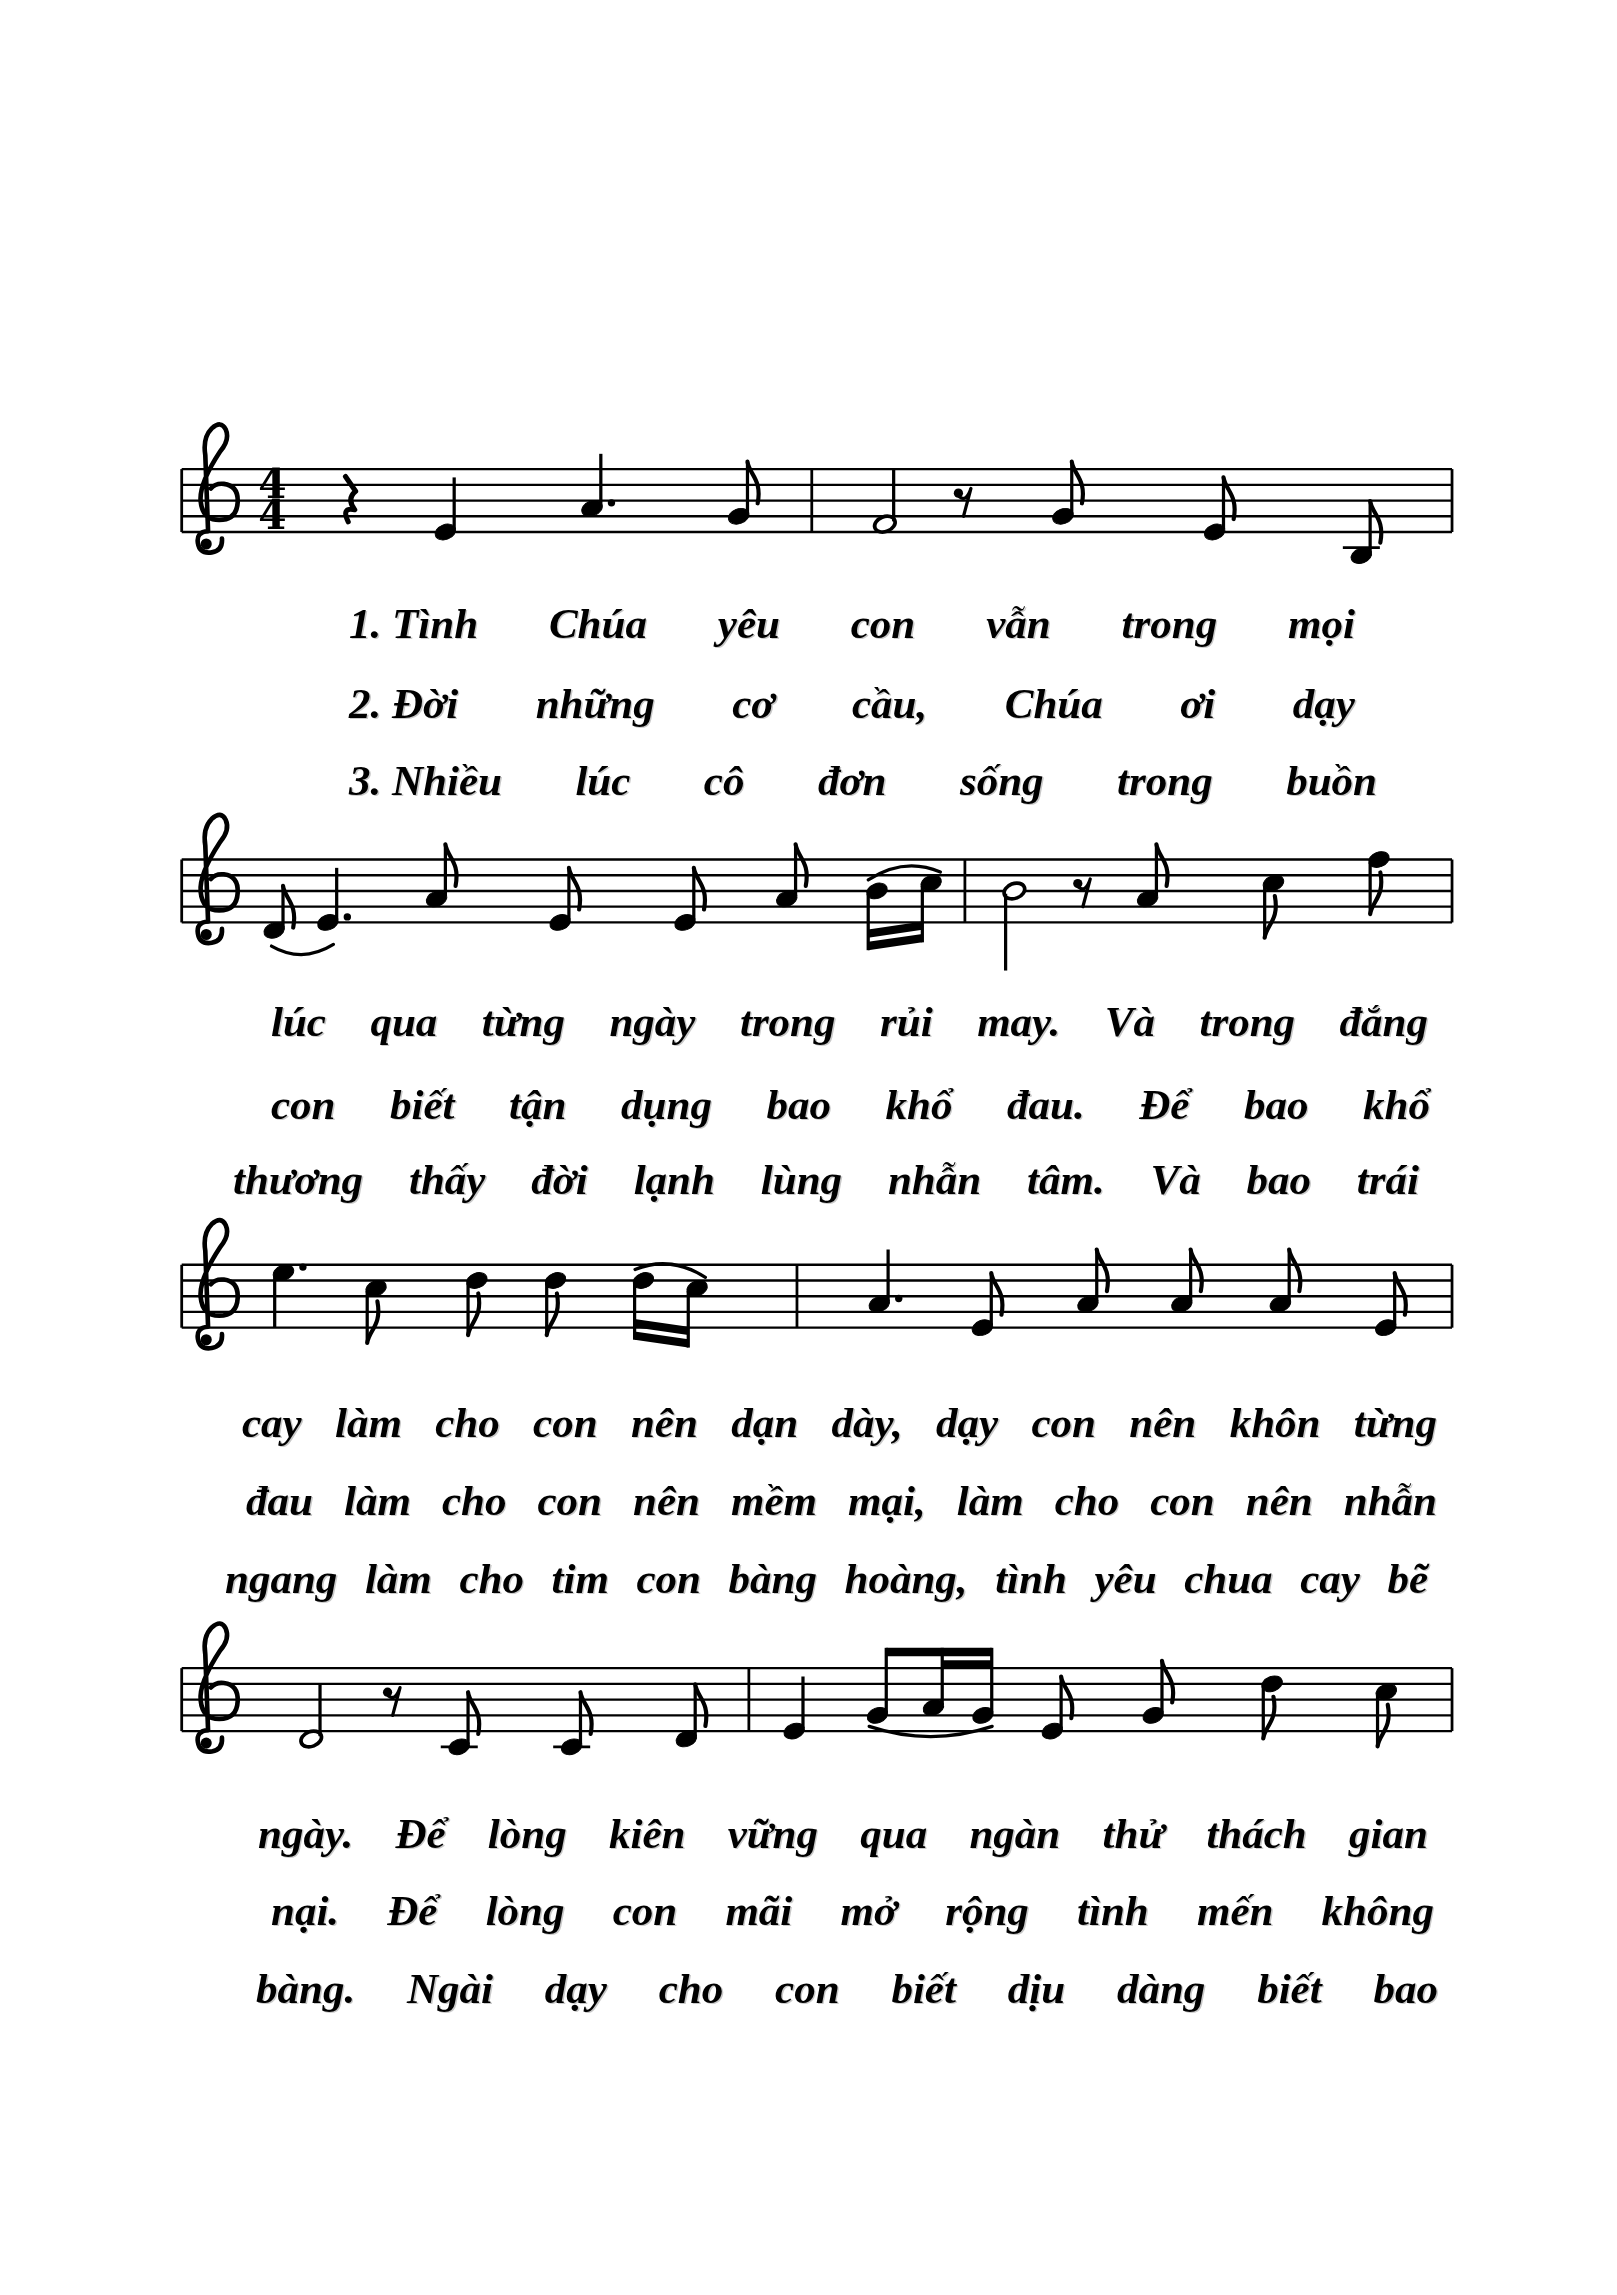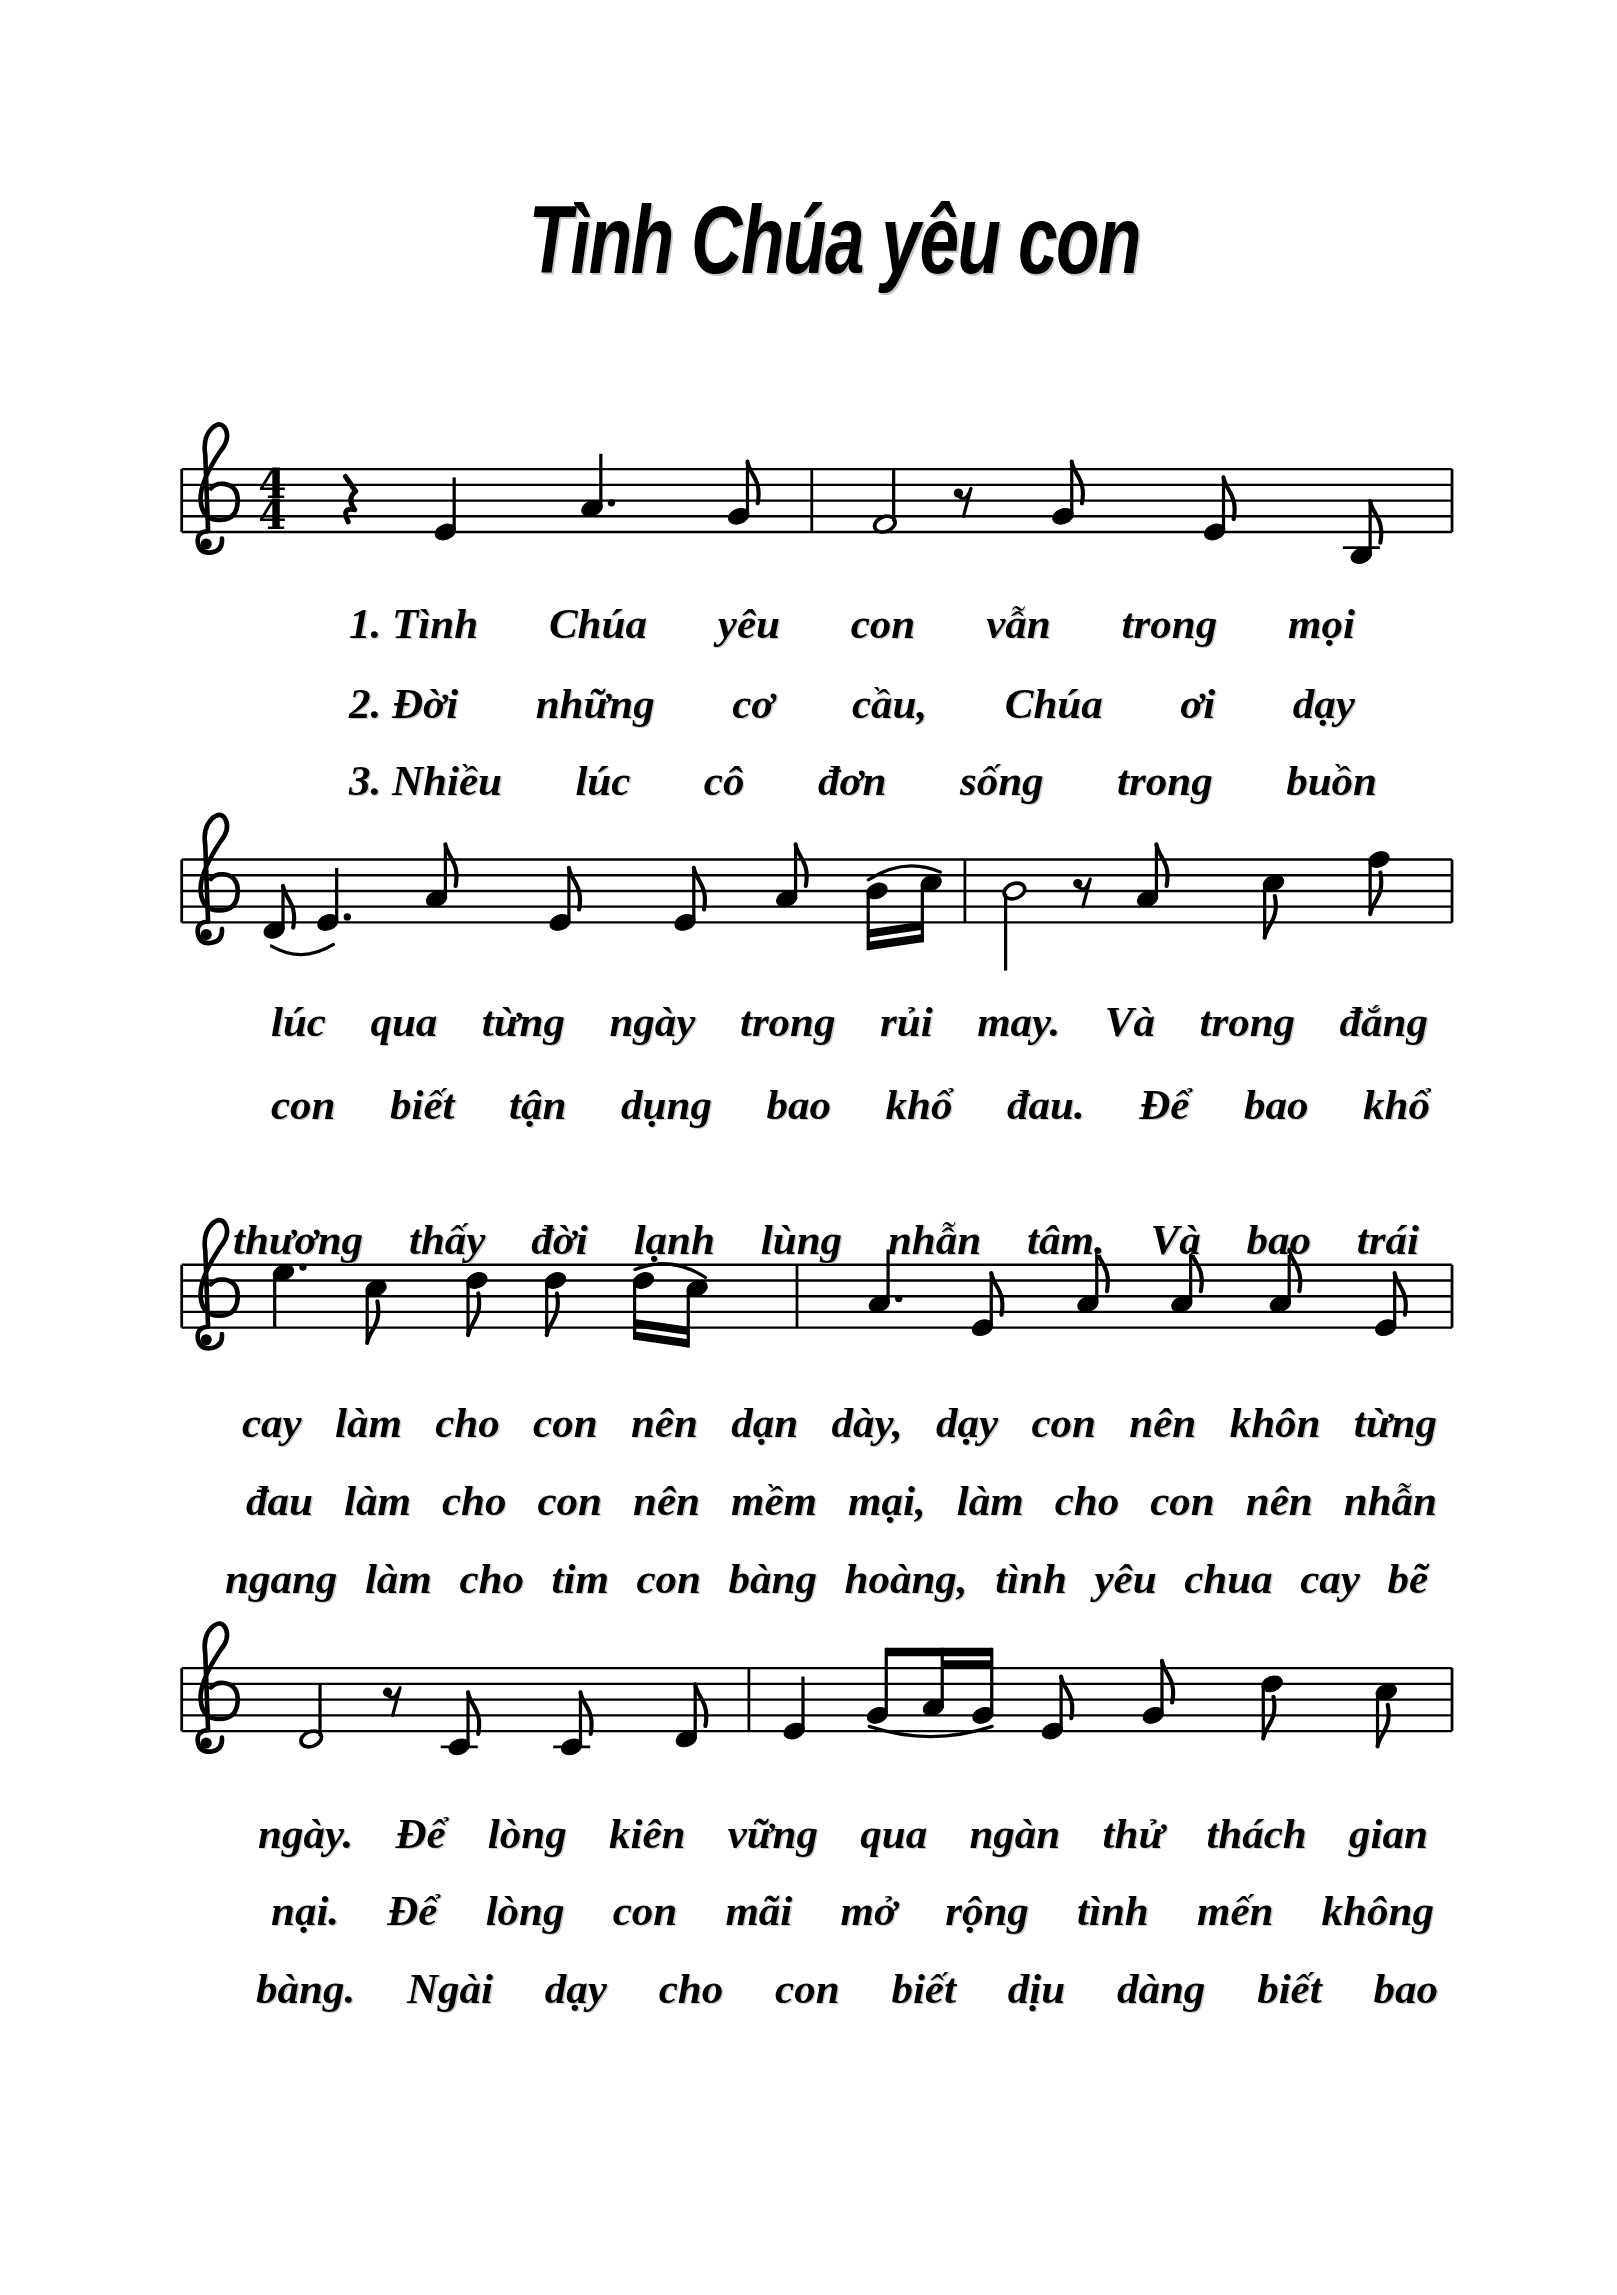--- a/index.html
+++ b/index.html
@@ -19,23 +19,20 @@
   .score-svg{position:absolute;top:0;left:0;}
   .lyric-line{position:absolute;display:flex;justify-content:space-between;
          font:italic 700 43px "Liberation Serif",serif;line-height:69px;
          white-space:nowrap;text-shadow:1.4px 1.4px 0 #c9c9c9;}
   .lyric-line span{display:inline-block;}
 </style>
 </head>
 <body>
 
 <div class="page">
-  <div class="title-wrap">
-    <h1 class="title">Tình Chúa yêu con</h1>
-  </div>
   <svg class="score-svg" width="1618" height="2295" viewBox="0 0 3496 4961" xmlns="http://www.w3.org/2000/svg">
       <line x1="392" y1="1014" x2="3138" y2="1014" stroke="#000000" stroke-width="5"></line>
       <line x1="392" y1="1048" x2="3138" y2="1048" stroke="#000000" stroke-width="5"></line>
       <line x1="392" y1="1082" x2="3138" y2="1082" stroke="#000000" stroke-width="5"></line>
       <line x1="392" y1="1116" x2="3138" y2="1116" stroke="#000000" stroke-width="5"></line>
       <line x1="392" y1="1150" x2="3138" y2="1150" stroke="#000000" stroke-width="5"></line>
       <line x1="392" y1="1014" x2="392" y2="1150" stroke="#000000" stroke-width="6"></line>
       <path d="M 479 1164 q 2 26 -22 30 q -26 4 -30 -20 q -4 -24 22 -26 L 443 984
           q -6 -38 14 -58 q 20 -18 30 2 q 10 22 -12 48 q -46 70 -42 108 q 4 40 40 40
           q 38 0 40 -38 q 2 -36 -30 -40 q -18 -2 -28 10" stroke="#000000" stroke-width="10" fill="none" stroke-linecap="round" stroke-linejoin="round"></path>
@@ -263,21 +260,21 @@
         <span>biết</span>
         <span>tận</span>
         <span>dụng</span>
         <span>bao</span>
         <span>khổ</span>
         <span>đau.</span>
         <span>Để</span>
         <span>bao</span>
         <span>khổ</span>
       </div>
-      <div class="lyric-line" style="left: 233px; top: 1205px; width: 1186px;">
+      <div class="lyric-line" style="left: 233px; top: 1145px; width: 1186px;">
         <span>thương</span>
         <span>thấy</span>
         <span>đời</span>
         <span>lạnh</span>
         <span>lùng</span>
         <span>nhẫn</span>
         <span>tâm.</span>
         <span>Và</span>
         <span>bao</span>
         <span>trái</span>

